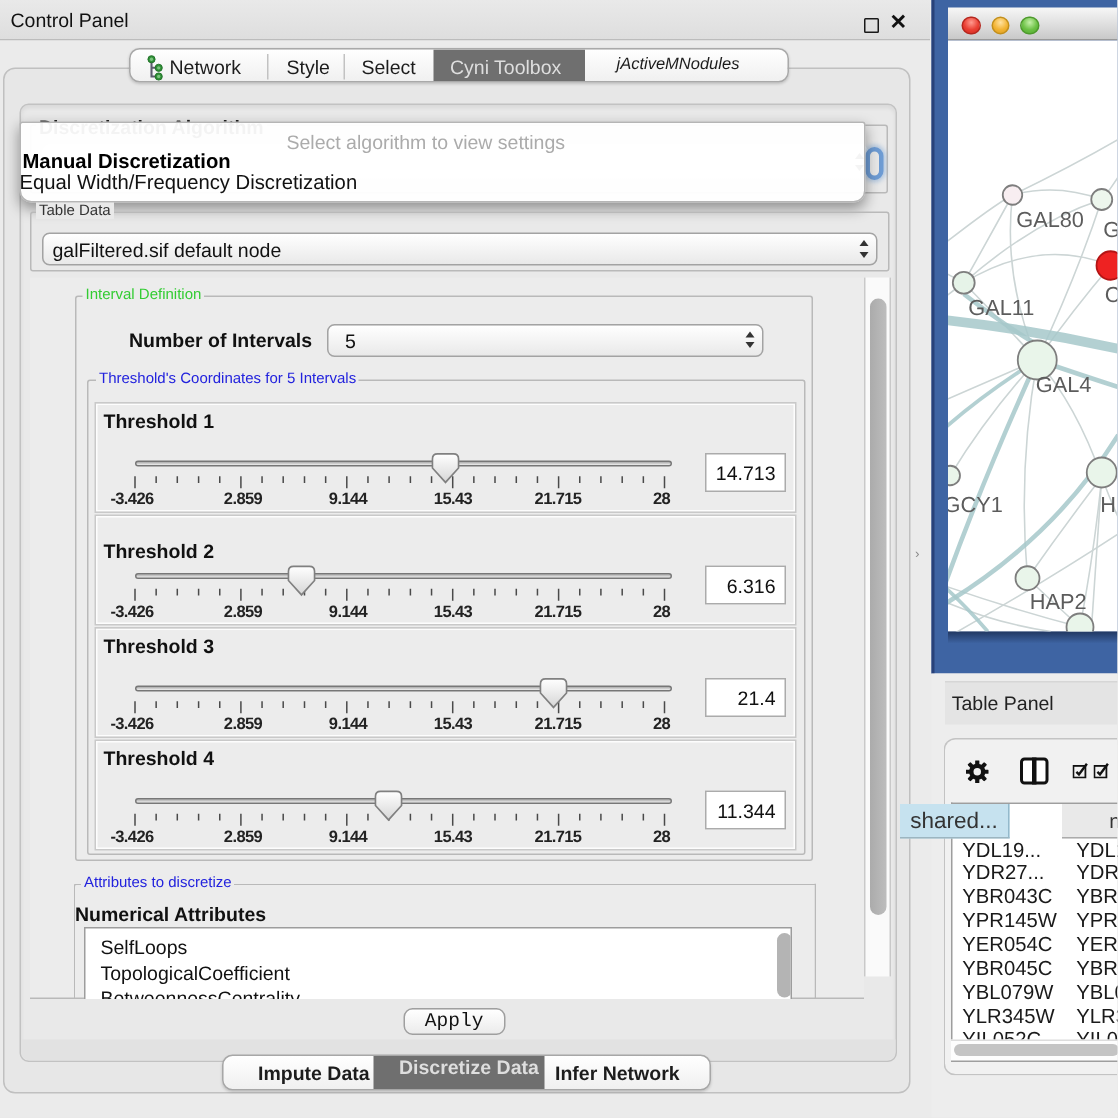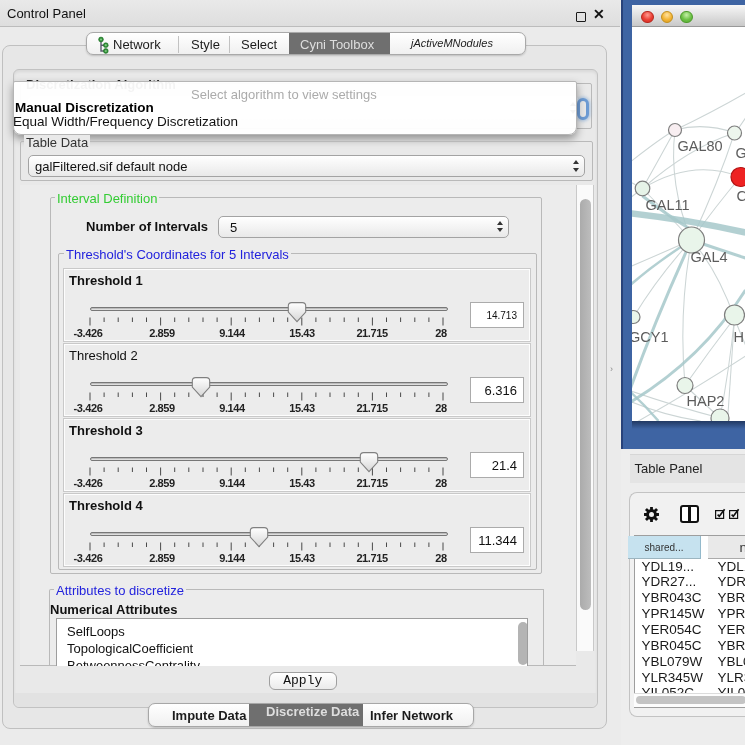--- a/index.html
+++ b/index.html
@@ -1,20 +1,20 @@
 <!DOCTYPE html>
 <html><head><meta charset="utf-8">
 <style>
 * { margin:0; padding:0; box-sizing:border-box; }
 html,body { width:745px; height:745px; overflow:hidden; font-family:"Liberation Sans", sans-serif; }
 body { background:#ebebeb; position:relative; }
 .thpanel { position:absolute; left:63px; width:468px; height:74px; background:#ececec; border:1px solid #c9c9c9; box-shadow:inset 0 0 0 1px #fdfdfd; }
 .combo { position:absolute; border:1px solid #a3a3a3; border-radius:5px; background:linear-gradient(#ffffff,#e9e9e9); }
 .carret { position:absolute; width:0; height:0; border-left:3.5px solid transparent; border-right:3.5px solid transparent; }
-.grouplab { position:absolute; font-size:13px; background:#ececec; padding:0 2px; }
+.grouplab { position:absolute; font-size:10px; background:#ececec; padding:0 2px; }
 </style></head>
 <body>
 
 
 <div style="position:absolute;left:0;top:0;width:620px;height:27px;background:linear-gradient(#e9e9e9,#dedede);border-bottom:1px solid #bcbcbc;"></div>
 <div style="position:absolute;left:7px;top:6px;font-size:13px;color:#111;">Control Panel</div>
 <div style="position:absolute;left:576px;top:12px;width:10px;height:10px;border:1.6px solid #1a1a1a;border-radius:1px;"></div>
 <div style="position:absolute;left:593px;top:6px;font-size:14px;font-weight:bold;color:#111;">✕</div>
 
 <div style="position:absolute;left:0;top:27px;width:620px;height:718px;background:#ebebeb;"></div>
@@ -127,24 +127,24 @@
       <line x1="364.9" y1="48.5" x2="364.9" y2="53.0" stroke="#4a4a4a" stroke-width="1"></line>
       <line x1="379.0" y1="48.5" x2="379.0" y2="56.5" stroke="#4a4a4a" stroke-width="1"></line>
   <path d="M 224.3 37 q 0 -3.4 3.4 -3.4 l 10.6 0 q 3.4 0 3.4 3.4 l 0 6 l -8.7 9.6 l -8.7 -9.6 z" fill="url(#thg)" stroke="#808080" stroke-width="1.1"></path>
   </svg>
   <div style="position:absolute;left:-6px;top:58.5px;width:60px;text-align:center;font-size:11px;font-weight:bold;color:#222;letter-spacing:-0.4px;">-3.426</div>
     <div style="position:absolute;left:68px;top:58.5px;width:60px;text-align:center;font-size:11px;font-weight:bold;color:#222;letter-spacing:-0.4px;">2.859</div>
     <div style="position:absolute;left:138px;top:58.5px;width:60px;text-align:center;font-size:11px;font-weight:bold;color:#222;letter-spacing:-0.4px;">9.144</div>
     <div style="position:absolute;left:208px;top:58.5px;width:60px;text-align:center;font-size:11px;font-weight:bold;color:#222;letter-spacing:-0.4px;">15.43</div>
     <div style="position:absolute;left:278px;top:58.5px;width:60px;text-align:center;font-size:11px;font-weight:bold;color:#222;letter-spacing:-0.4px;">21.715</div>
     <div style="position:absolute;left:347px;top:58.5px;width:60px;text-align:center;font-size:11px;font-weight:bold;color:#222;letter-spacing:-0.4px;">28</div>
-  <div style="position:absolute;left:406px;top:33px;width:54px;height:26px;background:#fff;border:1px solid #ababab;font-size:10px;color:#111;text-align:right;line-height:26px;padding-right:6px;">14.713</div>
+  <div style="position:absolute;left:406px;top:33px;width:54px;height:26px;background:#fff;border:1px solid #ababab;font-size:13px;color:#111;text-align:right;line-height:26px;padding-right:6px;">14.713</div>
 </div>
 <div class="thpanel" style="top:342.5px;">
-  <div style="position:absolute;left:5px;top:4px;font-size:13px;font-weight:normal;color:#111;">Threshold 2</div>
+  <div style="position:absolute;left:5px;top:16px;font-size:13px;font-weight:bold;color:#111;">Threshold 2</div>
   <div style="position:absolute;left:26px;top:38px;width:358px;height:4px;border:1px solid #777;border-radius:2px;background:linear-gradient(#ababab,#f0f0f0);"></div>
   <svg style="position:absolute;left:0;top:0;" width="468" height="74">
       <line x1="26.0" y1="48.5" x2="26.0" y2="56.5" stroke="#4a4a4a" stroke-width="1"></line>
       <line x1="40.1" y1="48.5" x2="40.1" y2="53.0" stroke="#4a4a4a" stroke-width="1"></line>
       <line x1="54.2" y1="48.5" x2="54.2" y2="53.0" stroke="#4a4a4a" stroke-width="1"></line>
       <line x1="68.4" y1="48.5" x2="68.4" y2="53.0" stroke="#4a4a4a" stroke-width="1"></line>
       <line x1="82.5" y1="48.5" x2="82.5" y2="53.0" stroke="#4a4a4a" stroke-width="1"></line>
       <line x1="96.6" y1="48.5" x2="96.6" y2="56.5" stroke="#4a4a4a" stroke-width="1"></line>
       <line x1="110.7" y1="48.5" x2="110.7" y2="53.0" stroke="#4a4a4a" stroke-width="1"></line>
       <line x1="124.8" y1="48.5" x2="124.8" y2="53.0" stroke="#4a4a4a" stroke-width="1"></line>
@@ -369,21 +369,21 @@
     <rect x="0.6" y="2.6" width="8" height="7.8" fill="none" stroke="#111" stroke-width="1.2"></rect>
     <path d="M2.6 6.6 L4.3 8.3 L9.6 1.2" fill="none" stroke="#111" stroke-width="1.6"></path>
   </svg>
 <svg style="position:absolute;left:728.5px;top:507.5px;" width="11" height="11" viewBox="0 0 11 11">
     <rect x="0.6" y="2.6" width="8" height="7.8" fill="none" stroke="#111" stroke-width="1.2"></rect>
     <path d="M2.6 6.6 L4.3 8.3 L9.6 1.2" fill="none" stroke="#111" stroke-width="1.6"></path>
   </svg>
 
 
 <div style="position:absolute;left:633.5px;top:534.5px;width:111.5px;height:173px;background:#fff;border:1px solid #9e9e9e;border-right:none;overflow:hidden;"></div>
-<div style="position:absolute;left:628px;top:535.5px;width:73px;height:23px;background:#c6e2ef;border-right:1px solid #93b9cb;border-bottom:1px solid #9cb5c0;text-align:center;font-size:10px;color:#333;line-height:23px;">shared...</div>
+<div style="position:absolute;left:600px;top:535.5px;width:73px;height:23px;background:#c6e2ef;border-right:1px solid #93b9cb;border-bottom:1px solid #9cb5c0;text-align:center;font-size:15px;color:#333;line-height:23px;">shared...</div>
 <div style="position:absolute;left:707.5px;top:535.5px;width:37.5px;height:23px;background:#e9e9e9;border-bottom:1px solid #ababab;overflow:hidden;">
     <span style="position:absolute;left:32px;font-size:13.5px;color:#333;line-height:23px;">name</span>
   </div>
 <div style="position:absolute;left:641.5px;top:558.5px;height:15.9px;line-height:15.9px;font-size:13.5px;color:#1a1a1a;">YDL19...</div><div style="position:absolute;left:717.5px;top:558.5px;height:15.9px;line-height:15.9px;font-size:13.5px;color:#1a1a1a;">YDL194W</div><div style="position:absolute;left:641.5px;top:574.4px;height:15.9px;line-height:15.9px;font-size:13.5px;color:#1a1a1a;">YDR27...</div><div style="position:absolute;left:717.5px;top:574.4px;height:15.9px;line-height:15.9px;font-size:13.5px;color:#1a1a1a;">YDR277C</div><div style="position:absolute;left:641.5px;top:590.2px;height:15.9px;line-height:15.9px;font-size:13.5px;color:#1a1a1a;">YBR043C</div><div style="position:absolute;left:717.5px;top:590.2px;height:15.9px;line-height:15.9px;font-size:13.5px;color:#1a1a1a;">YBR043C</div><div style="position:absolute;left:641.5px;top:606.1px;height:15.9px;line-height:15.9px;font-size:13.5px;color:#1a1a1a;">YPR145W</div><div style="position:absolute;left:717.5px;top:606.1px;height:15.9px;line-height:15.9px;font-size:13.5px;color:#1a1a1a;">YPR145W</div><div style="position:absolute;left:641.5px;top:621.9px;height:15.9px;line-height:15.9px;font-size:13.5px;color:#1a1a1a;">YER054C</div><div style="position:absolute;left:717.5px;top:621.9px;height:15.9px;line-height:15.9px;font-size:13.5px;color:#1a1a1a;">YER054C</div><div style="position:absolute;left:641.5px;top:637.8px;height:15.9px;line-height:15.9px;font-size:13.5px;color:#1a1a1a;">YBR045C</div><div style="position:absolute;left:717.5px;top:637.8px;height:15.9px;line-height:15.9px;font-size:13.5px;color:#1a1a1a;">YBR045C</div><div style="position:absolute;left:641.5px;top:653.7px;height:15.9px;line-height:15.9px;font-size:13.5px;color:#1a1a1a;">YBL079W</div><div style="position:absolute;left:717.5px;top:653.7px;height:15.9px;line-height:15.9px;font-size:13.5px;color:#1a1a1a;">YBL079W</div><div style="position:absolute;left:641.5px;top:669.5px;height:15.9px;line-height:15.9px;font-size:13.5px;color:#1a1a1a;">YLR345W</div><div style="position:absolute;left:717.5px;top:669.5px;height:15.9px;line-height:15.9px;font-size:13.5px;color:#1a1a1a;">YLR345W</div><div style="position:absolute;left:641.5px;top:685.4px;height:15.9px;line-height:15.9px;font-size:13.5px;color:#1a1a1a;">YIL052C</div><div style="position:absolute;left:717.5px;top:685.4px;height:15.9px;line-height:15.9px;font-size:13.5px;color:#1a1a1a;">YIL052C</div>
 
 <div style="position:absolute;left:633.5px;top:692.5px;width:111.5px;height:15px;background:#fdfdfd;border-top:1px solid #dcdcdc;"></div>
 <div style="position:absolute;left:635.5px;top:695.5px;width:110px;height:8.5px;background:#c4c4c4;border-radius:4px;"></div>
 <div style="position:absolute;left:633.5px;top:707px;width:111.5px;height:1px;background:#9e9e9e;"></div>
 
 

